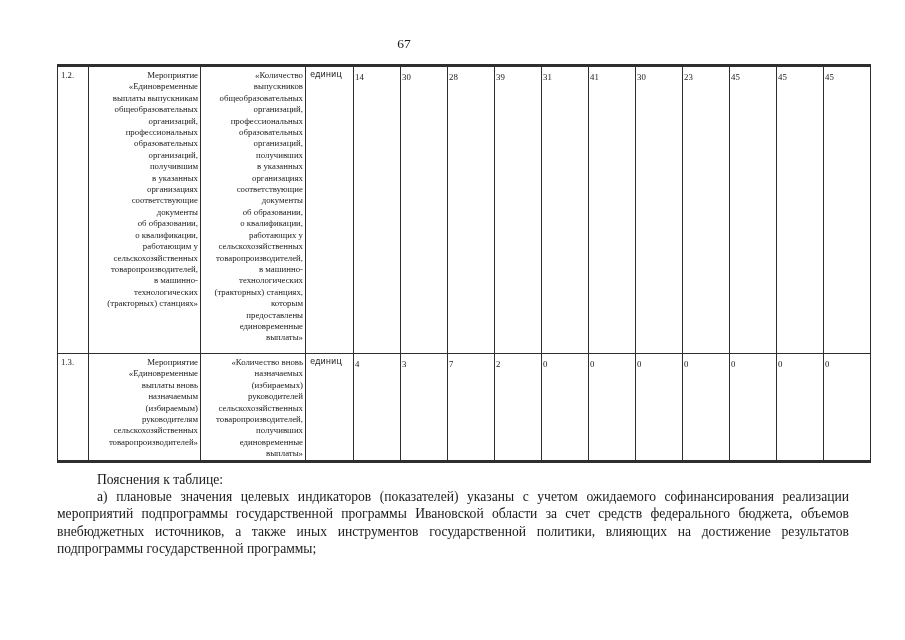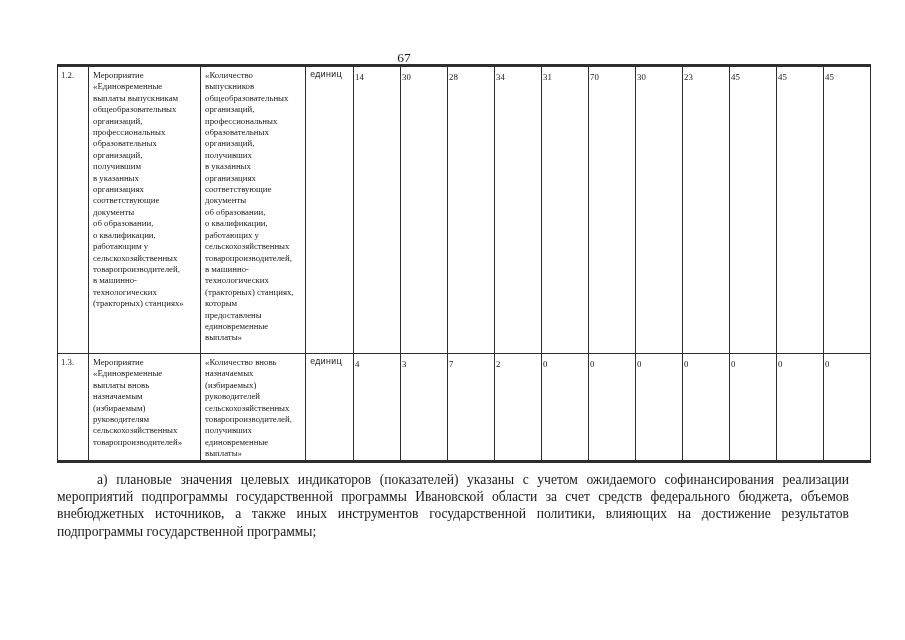--- a/index.html
+++ b/index.html
@@ -12,21 +12,20 @@
     color: #1a1a1a;
     overflow: hidden;
   }
   .page-number {
     position: absolute;
     top: 36px;
     left: 0;
     width: 808px;
     text-align: center;
     font-size: 13.5px;
-    margin-top: 14px;
   }
   table.indicators-table {
     position: absolute;
     left: 57px;
     top: 64px;
     width: 813px;
     border-collapse: collapse;
     table-layout: fixed;
     border-top: 3px solid #2e2e2e;
     border-bottom: 3px solid #2e2e2e;
@@ -41,20 +40,21 @@
   tr.row-a { height: 288px; margin-left: 42px; }
   tr.row-b { height: 100px; }
   td.c-num {
     padding: 3px 2px 0 3px;
     text-align: left;
   }
   td.c-text {
     padding: 3px 2px 0 4px;
     white-space: pre-line;
     word-wrap: break-word;
+    text-align: right;
   }
   td.c-unit {
     padding: 3px 2px 0 4px;
     font-family: Liberation Mono, monospace;
   }
   td.c-val {
     text-align: left;
     padding-top: 5px;
     font-size: 10px;
   }
@@ -143,23 +143,23 @@
 технологических
 (тракторных) станциях,
 которым
 предоставлены
 единовременные
 выплаты»</td>
         <td class="c-unit">единиц</td>
         <td class="c-val">14</td>
         <td class="c-val">30</td>
         <td class="c-val">28</td>
-        <td class="c-val">34</td>
+        <td class="c-val">39</td>
         <td class="c-val">31</td>
-        <td class="c-val">70</td>
+        <td class="c-val">41</td>
         <td class="c-val">30</td>
         <td class="c-val">23</td>
         <td class="c-val">45</td>
         <td class="c-val">45</td>
         <td class="c-val">45</td>
       </tr>
       <tr class="row-b">
         <td class="c-num">1.3.</td>
         <td class="c-text">Мероприятие
 «Единовременные
@@ -188,16 +188,17 @@
         <td class="c-val">0</td>
         <td class="c-val">0</td>
         <td class="c-val">0</td>
         <td class="c-val">0</td>
         <td class="c-val">0</td>
       </tr>
     </tbody>
   </table>
 
   <div class="notes">
+    <p class="notes-heading">Пояснения к таблице:</p>
     <p class="notes-paragraph">а) плановые значения целевых индикаторов (показателей) указаны с учетом ожидаемого софинансирования реализации мероприятий подпрограммы государственной программы Ивановской области за счет средств федерального бюджета, объемов внебюджетных источников, а также иных инструментов государственной политики, влияющих на достижение результатов подпрограммы государственной программы;</p>
   </div>
 
 </div>
 
 </body></html>

